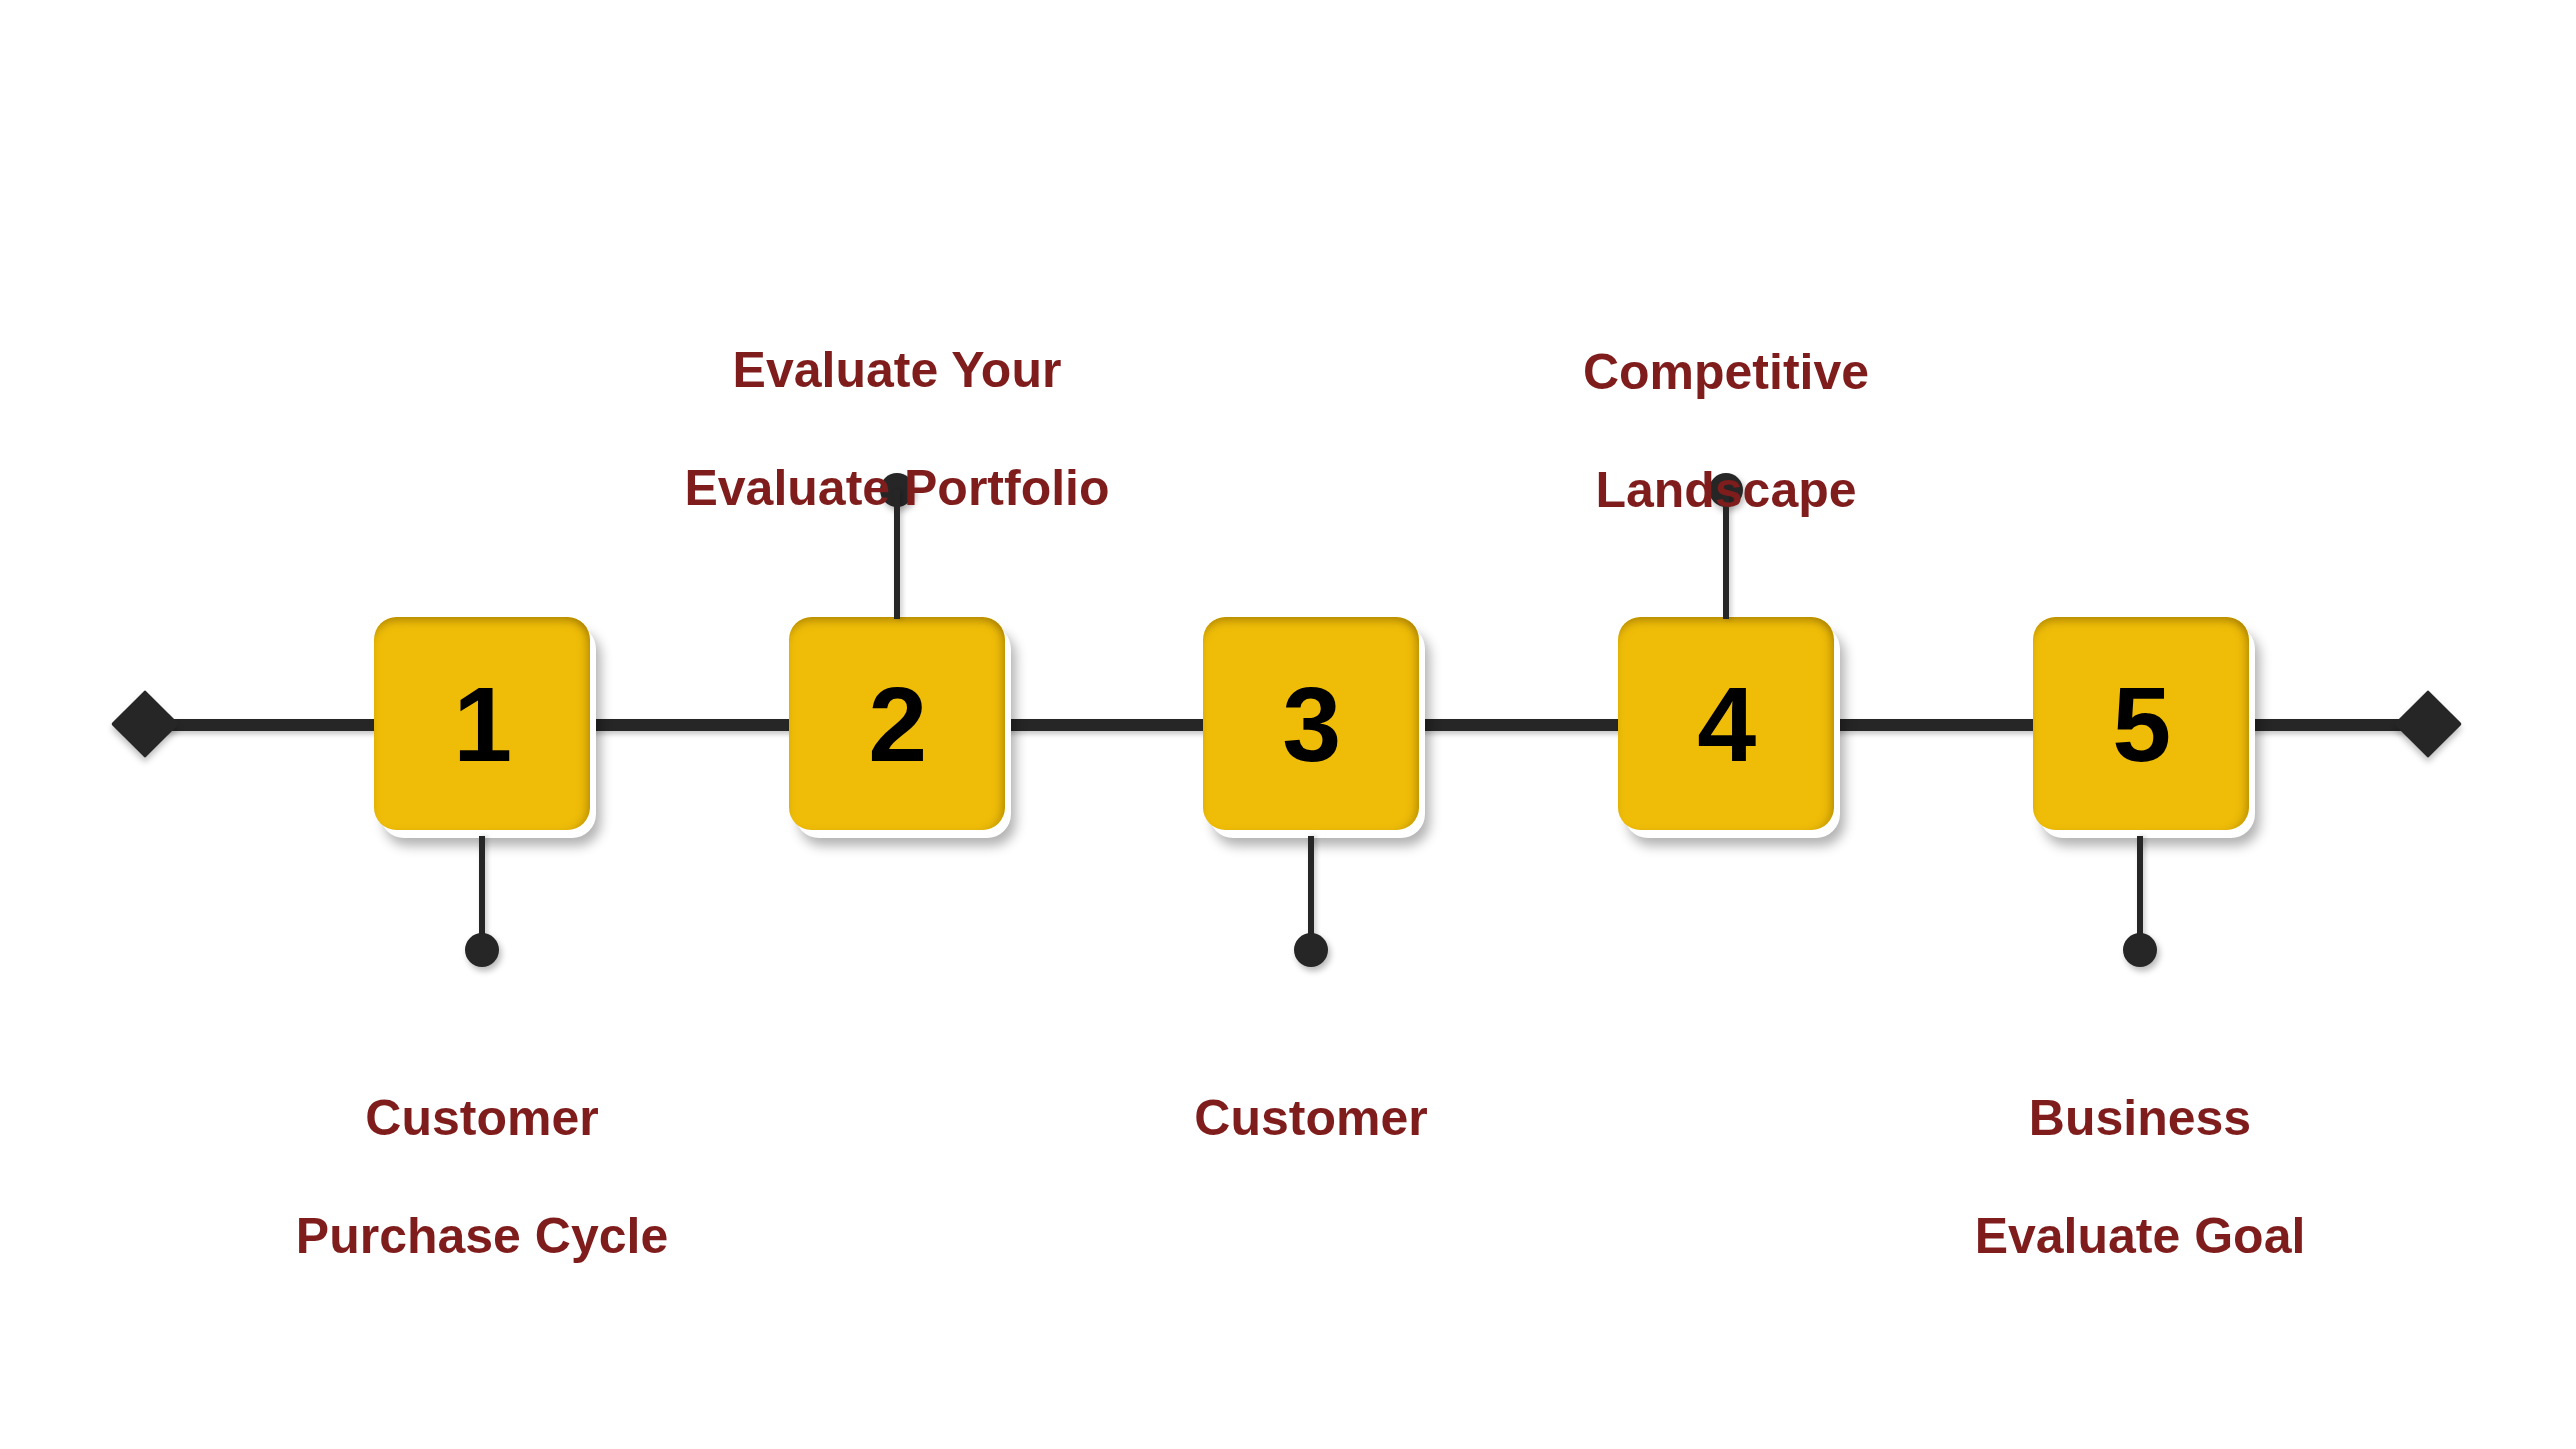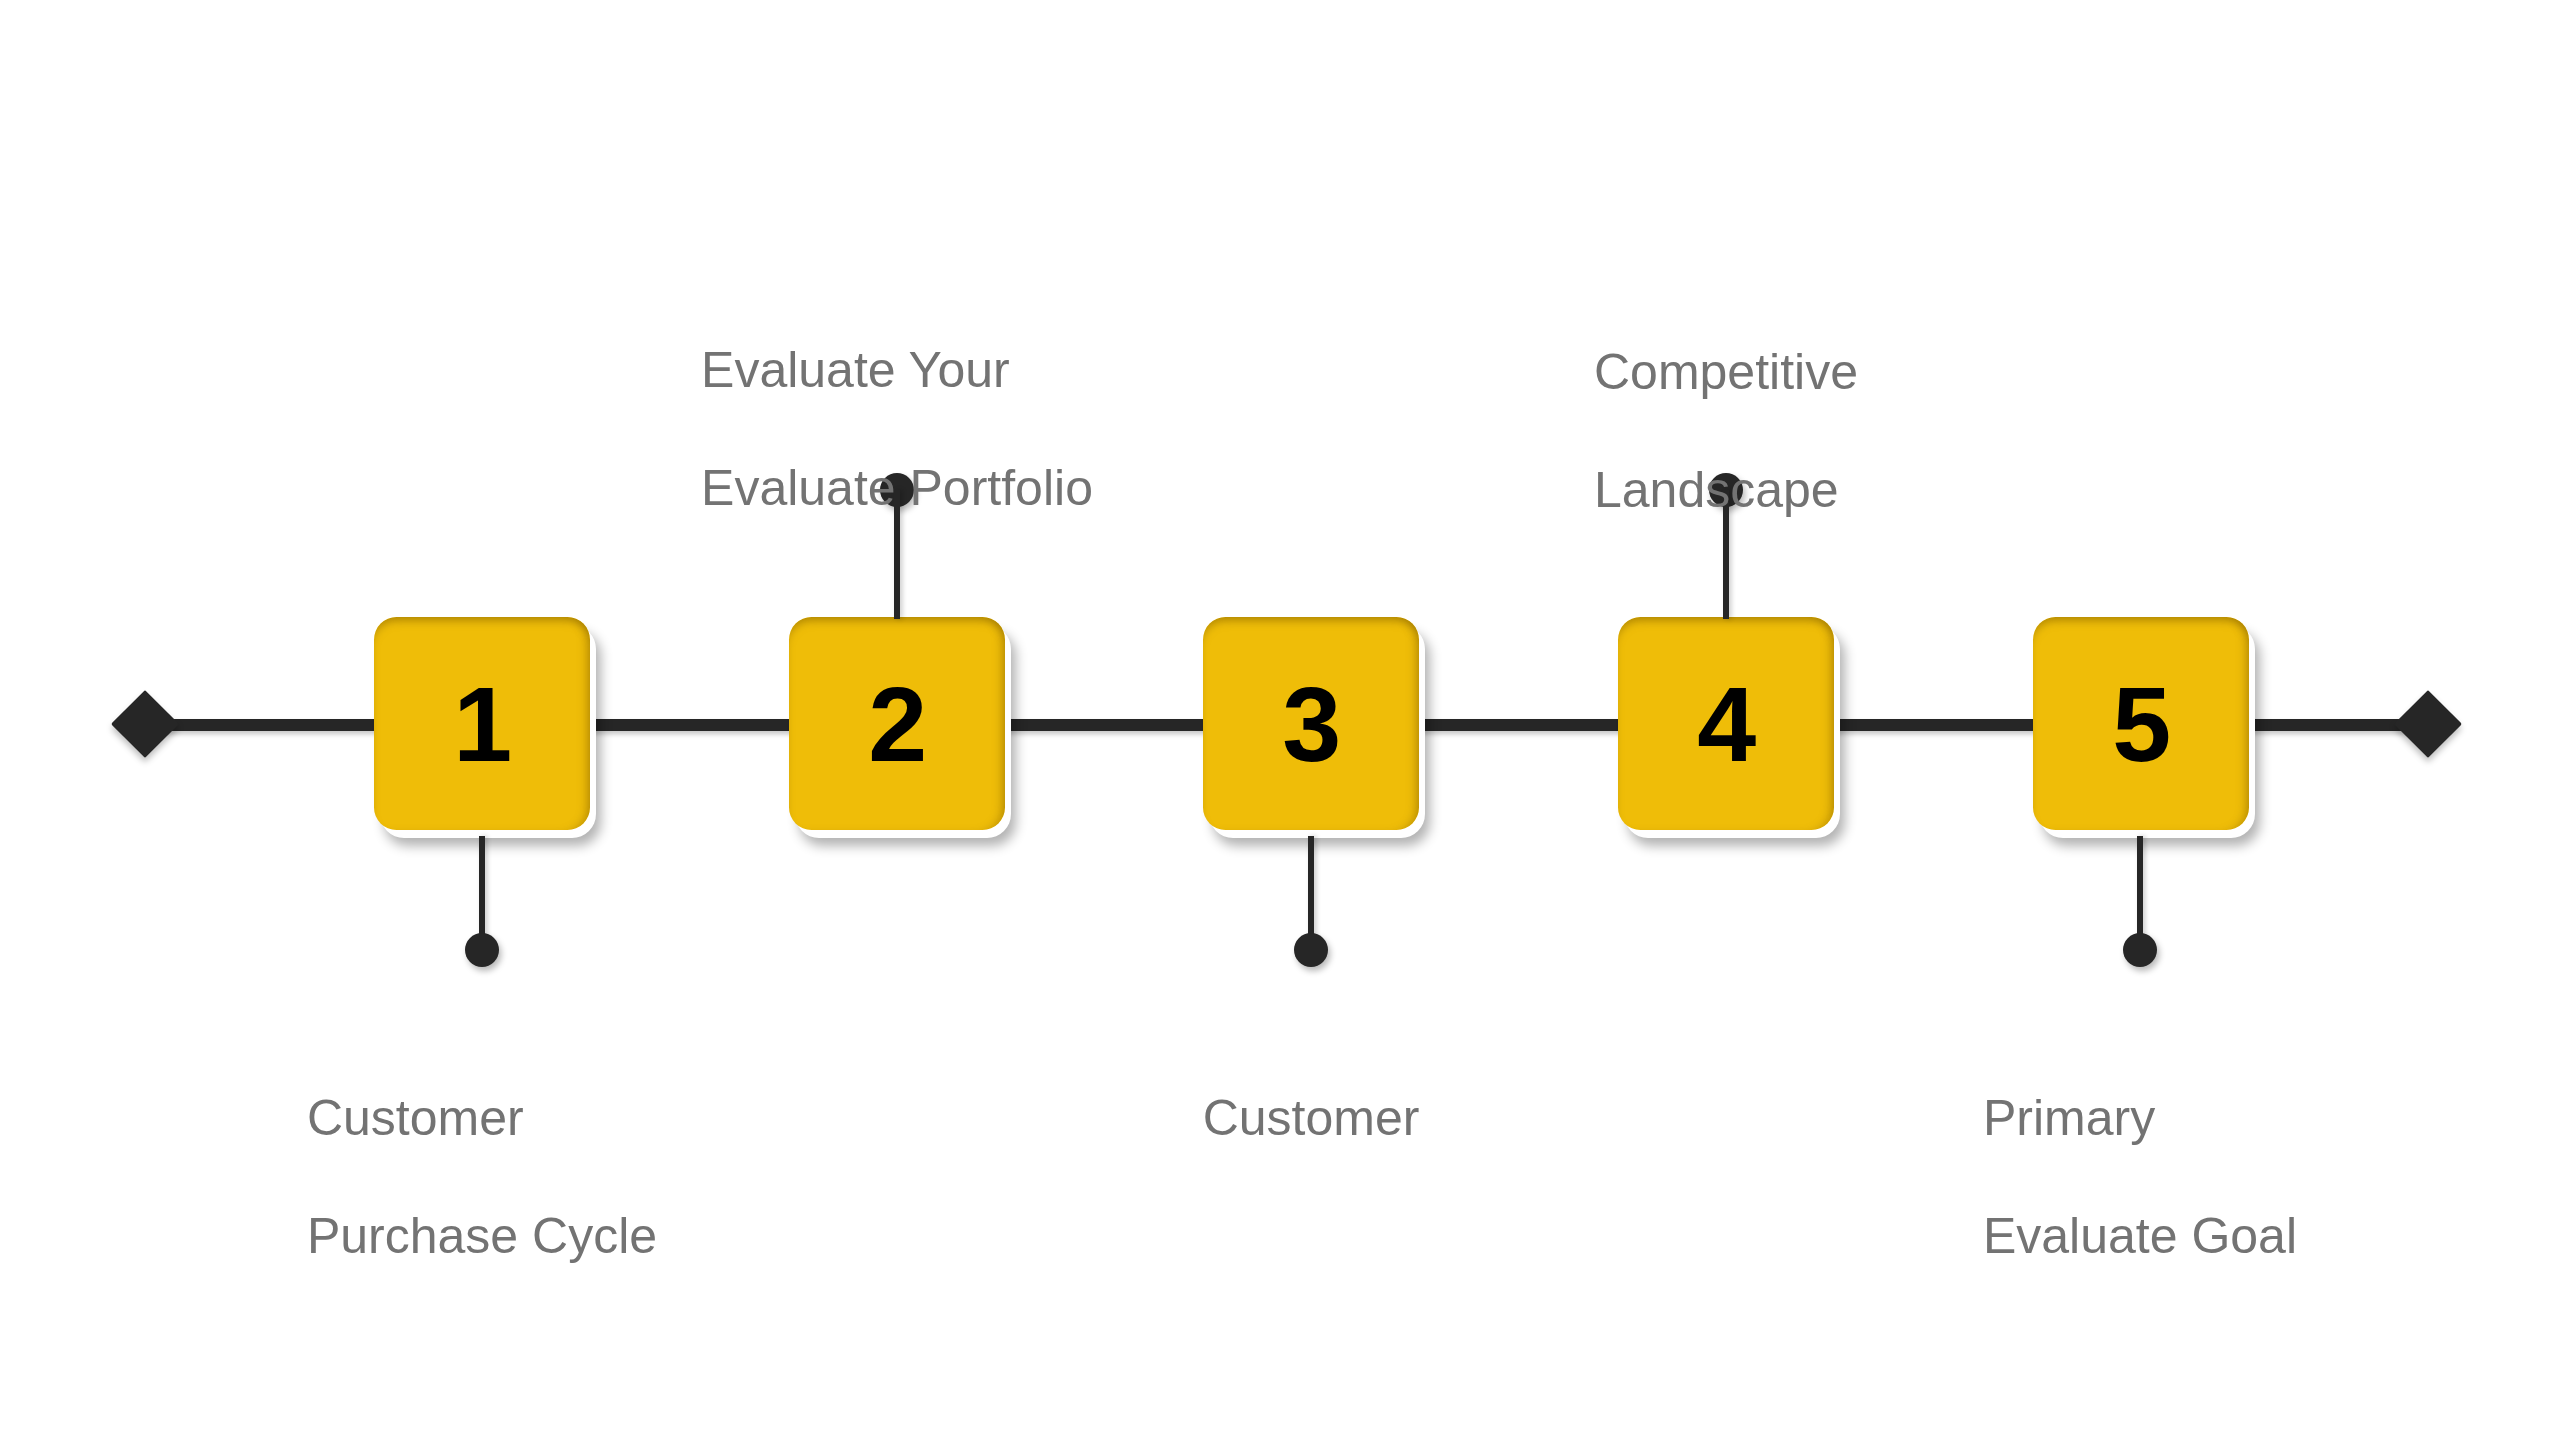--- a/index.html
+++ b/index.html
@@ -127,24 +127,24 @@
   .pin.up   .stem { top: 17px; height: 129px; }
   
   .pin.down .stem { top: 0; height: 113px; }
   .pin.down .dot  { top: 97px; }
 
   
   .label {
     position: absolute;
     font-family: "Liberation Sans", sans-serif;
     font-size: 50px;
-    font-weight: normal;
-    color: #737373;
+    font-weight: bold;
+    color: #7f1d1d;
     line-height: 1.18;
-    text-align: left;
+    text-align: center;
     white-space: pre-line;
     transform: translateX(-50%);
   }
   .label.above { bottom: auto; }
 </style>
 </head>
 <body>
 
 <div class="canvas">
 
@@ -215,18 +215,18 @@
     <div class="plate"></div>
     <div class="tile">
       <span class="num">5</span>
     </div>
   </div>
   <div class="pin down" style="left:2137px; top:836px;">
     <div class="stem"></div>
     <div class="dot"></div>
   </div>
   <div class="label" style="left:2140px; top:1030px;">
-    <div>Primary</div>
+    <div>Business</div>
     <div>Evaluate Goal</div>
   </div>
 
 </div>
 
 
 </body></html>

